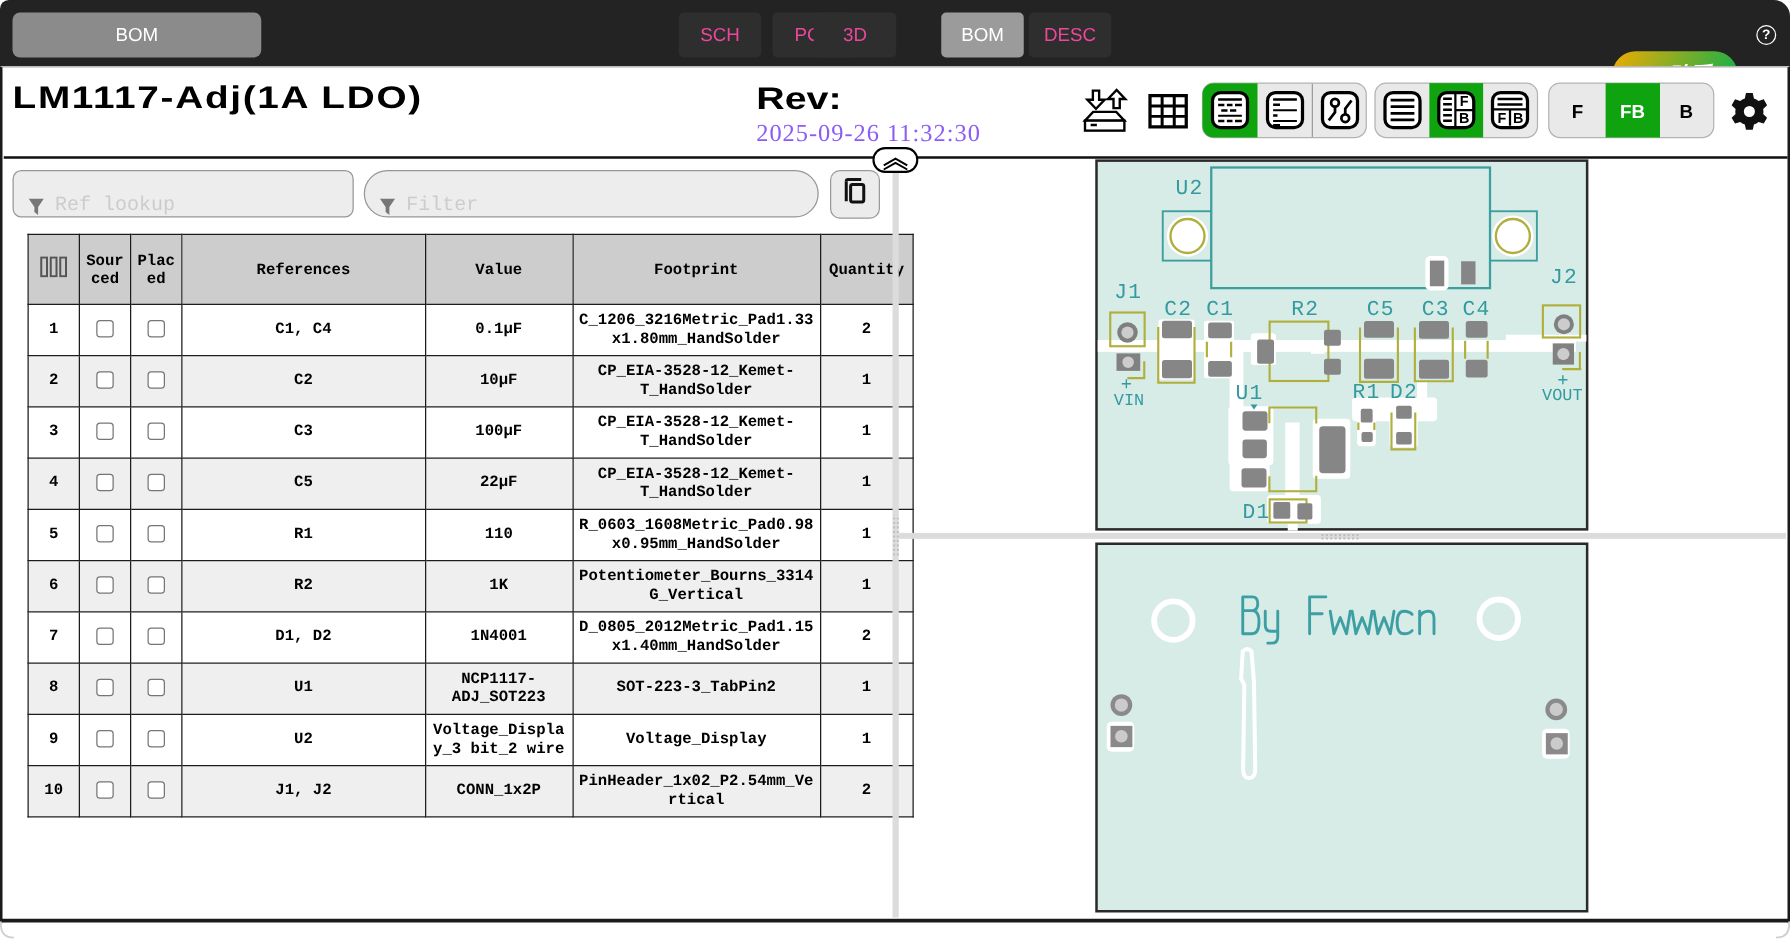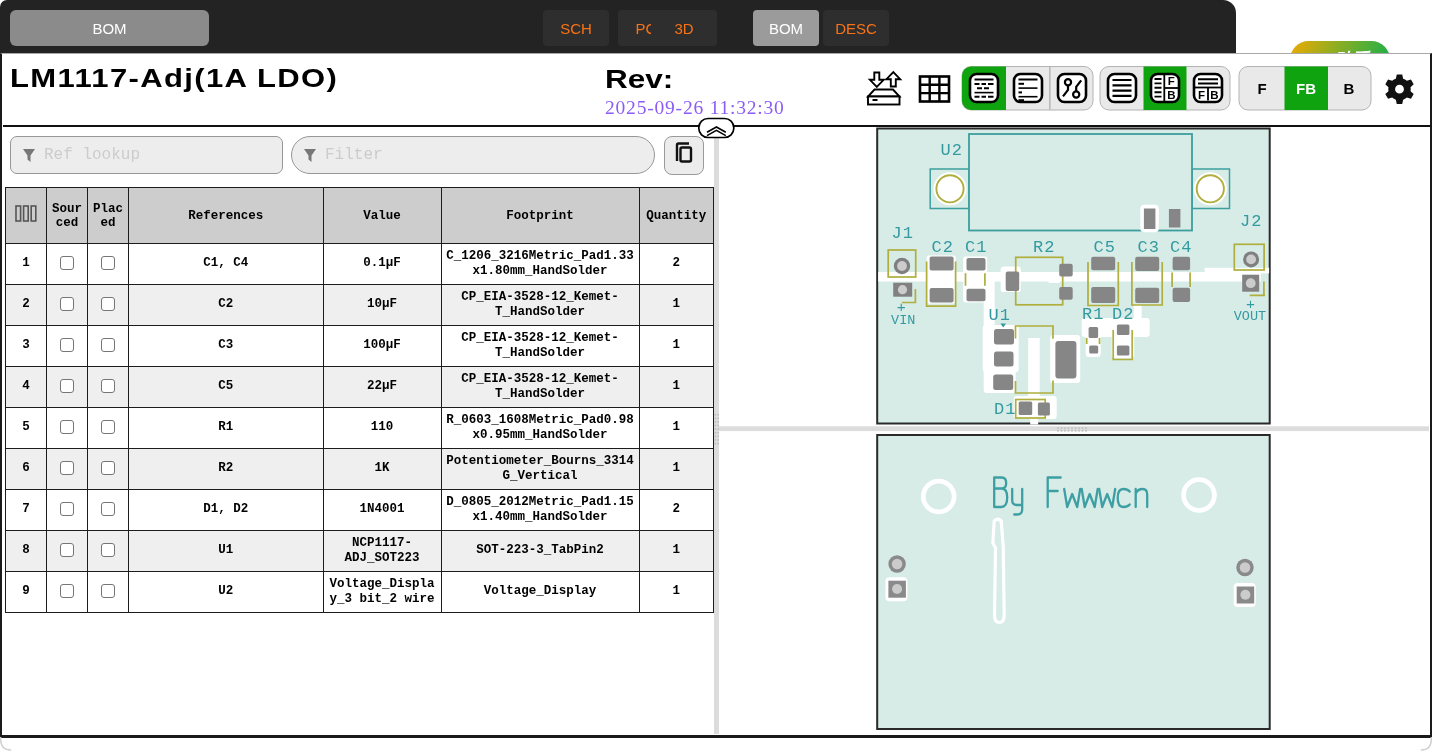--- a/index.html
+++ b/index.html
@@ -1,33 +1,33 @@
 <!DOCTYPE html>
 <html><head>
 <meta charset="utf-8">
 <style>
   html,body{margin:0;padding:0;width:1432px;height:752px;overflow:hidden;background:#fff;}
   body{font-family:"Liberation Sans",sans-serif;position:relative;}
   
-  #topbar{position:absolute;left:0;top:0;width:1236px;height:53px;background:#232323;border-radius:7px 13px 0 0;text-align:center;}
+  #topbar{position:absolute;left:0;top:0;width:1432px;height:53px;background:#232323;border-radius:7px 13px 0 0;text-align:center;}
   #bombig{position:absolute;left:10px;top:10px;width:199px;height:36px;background:#8b8b8b;border-radius:6px;color:#fff;font-size:15px;display:flex;align-items:center;justify-content:center;}
-  .tbtn{position:absolute;top:10px;width:66px;height:36px;background:#2e2e2e;border-radius:4px;color:#f97316;font-size:15px;display:flex;align-items:center;justify-content:center;}
+  .tbtn{position:absolute;top:10px;width:66px;height:36px;background:#2e2e2e;border-radius:4px;color:#ec4899;font-size:15px;display:flex;align-items:center;justify-content:center;}
   #aipill{position:absolute;left:1290px;top:9px;width:100px;height:37px;border-radius:19px;background:linear-gradient(110deg,#eeab03 0%,#0db04d 100%);color:#fff;font-size:18px;font-weight:bold;font-style:italic;display:flex;align-items:center;justify-content:center;margin-top:32px;}
   #help{position:absolute;left:1405px;top:19.5px;width:14px;height:14px;border:1.7px solid #fff;border-radius:50%;color:#fff;font-size:11px;font-weight:bold;display:flex;align-items:center;justify-content:center;}
   
   #app{position:absolute;left:0;top:53px;width:1432px;height:685px;background:#fff;border-left:2.5px solid #1a1a1a;border-right:2.5px solid #1a1a1a;border-bottom:3px solid #1a1a1a;border-top:1px solid #a9a9a9;box-sizing:border-box;}
   #title{position:absolute;left:10px;top:64px;font-family:"Liberation Sans",sans-serif;font-weight:bold;font-size:25px;letter-spacing:1.1px;color:#000;transform:scaleX(1.24);transform-origin:0 0;}
   #rev{position:absolute;left:605px;top:65px;font-weight:bold;font-size:25px;color:#000;transform:scaleX(1.26);transform-origin:0 0;}
   #revdate{position:absolute;left:605px;top:97px;font-family:"Liberation Serif",serif;font-size:19.5px;letter-spacing:0.8px;color:#8b5cf6;}
   #hline{position:absolute;left:2.5px;top:124.5px;width:1427px;height:2.5px;background:#111;}
   
-  .inp{position:absolute;top:136px;height:38px;background:#ededed;border:1.4px solid #979797;border-radius:7px;box-sizing:border-box;display:flex;align-items:center;color:#ccc;font-family:"Liberation Mono",monospace;font-size:16px;}
+  .inp{position:absolute;top:136px;height:38px;background:#ededed;border:1.4px solid #979797;border-radius:7px;box-sizing:border-box;display:flex;align-items:flex-end;color:#ccc;font-family:"Liberation Mono",monospace;font-size:16px;}
   #copybtn{position:absolute;left:664px;top:136px;width:40px;height:39px;background:#ececec;border:1.4px solid #9a9a9a;border-radius:8px;box-sizing:border-box;}
   
-  #bomtable{position:absolute;left:5px;top:187px;border-collapse:collapse;font-family:"Liberation Mono",monospace;font-size:12.5px;font-weight:bold;color:#000;table-layout:fixed;}
+  #bomtable{position:absolute;left:22px;top:187px;border-collapse:collapse;font-family:"Liberation Mono",monospace;font-size:12.5px;font-weight:bold;color:#000;table-layout:fixed;}
   #bomtable th,#bomtable td{border:1.5px solid #1c1c1c;text-align:center;vertical-align:middle;padding:0;overflow:hidden;}
   #bomtable th{background:#cdcdcd;height:55px;}
   #bomtable td{height:40px;line-height:15.5px;}
   tr.odd td{background:#fff;}
   tr.even td{background:#efefef;}
   .cb{display:inline-block;width:11.5px;height:11.5px;border:1.5px solid #767676;border-radius:3px;background:#fff;vertical-align:middle;}
   
   #vsplit{position:absolute;left:714.3px;top:127px;width:5px;height:607px;background:#dcdcdc;}
   
   #rightsvg{position:absolute;left:719px;top:127px;}
@@ -162,20 +162,29 @@
       </tr>
 <tr class="odd">
         <td>9</td>
         <td><span class="cb"></span></td>
         <td><span class="cb"></span></td>
         <td>U2</td>
         <td>Voltage_Displa<br>y_3 bit_2 wire</td>
         <td>Voltage_Display</td>
         <td>1</td>
       </tr>
+<tr class="even">
+        <td>10</td>
+        <td><span class="cb"></span></td>
+        <td><span class="cb"></span></td>
+        <td>J1, J2</td>
+        <td>CONN_1x2P</td>
+        <td>PinHeader_1x02_P2.54mm_Ve<br>rtical</td>
+        <td>2</td>
+      </tr>
 </tbody>
   </table>
 <div id="vsplit"></div>
 <svg style="position:absolute;left:714.3px;top:414px;" width="6" height="33" viewBox="0 0 6 33">
   <g fill="#bbb">
     <rect x="0.6" y="0" width="1.5" height="1.5"></rect>
       <rect x="3.5" y="0" width="1.5" height="1.5"></rect>
     <rect x="0.6" y="3.6" width="1.5" height="1.5"></rect>
       <rect x="3.5" y="3.6" width="1.5" height="1.5"></rect>
     <rect x="0.6" y="7.2" width="1.5" height="1.5"></rect>

